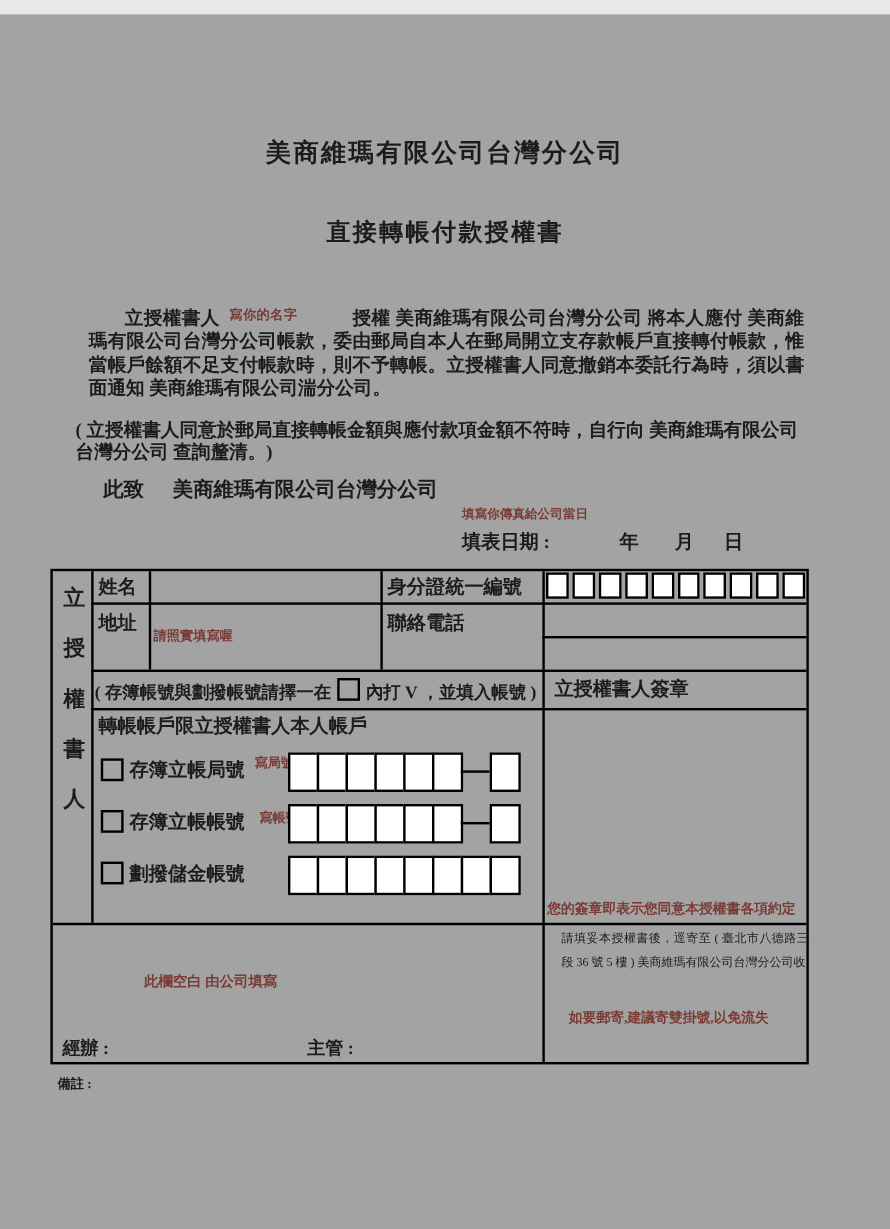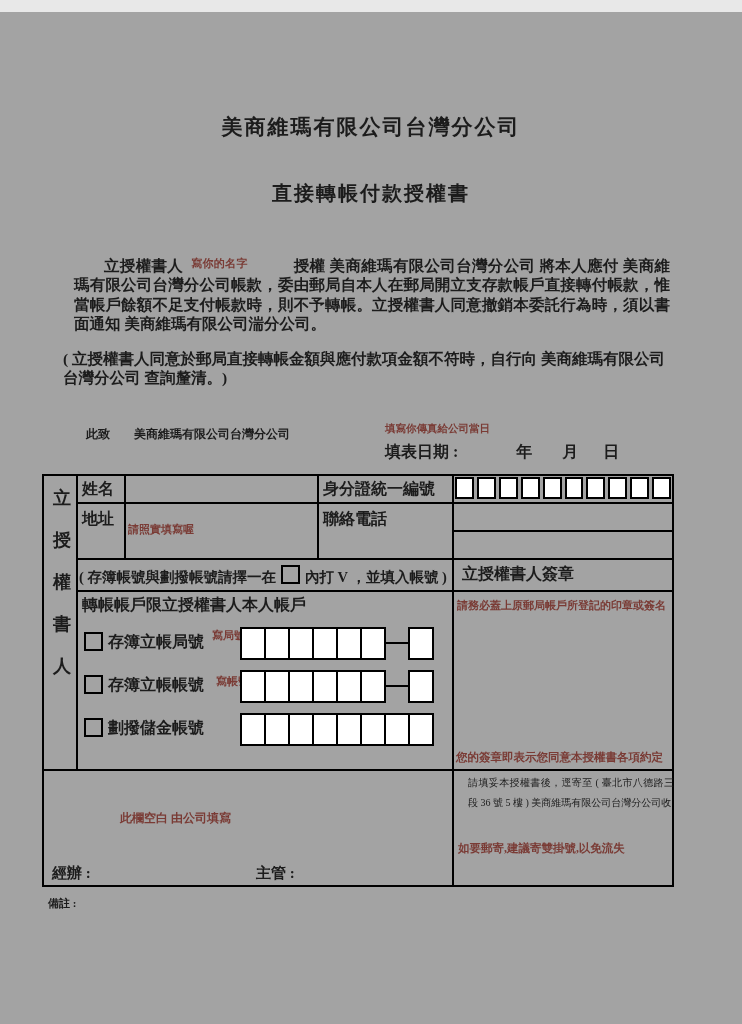--- a/index.html
+++ b/index.html
@@ -9,21 +9,21 @@
   }
   .center{position:absolute;left:0;width:742px;text-align:center;}
   .title1{top:101px;font-size:21px;font-weight:bold;letter-spacing:2px;}
   .title2{top:168px;font-size:20px;font-weight:bold;letter-spacing:2px;}
   .intro{position:absolute;left:74px;top:226px;width:596px;font-size:15.5px;line-height:19.5px;
          text-align:justify;font-weight:600;text-indent:30px;}
   .note{position:absolute;left:63px;top:321px;width:602px;font-size:15.5px;line-height:19.5px;
         text-align:justify;font-weight:600;}
   .ann{color:#7a3b35;font-weight:600;}
   .name-hint{font-size:11px;vertical-align:4px;margin:0 46px 0 8px;}
-  .addressee{position:absolute;left:86px;top:414px;font-size:12px;font-weight:600;}
+  .addressee{position:absolute;left:86px;top:384px;font-size:17px;font-weight:600;}
   .addressee .company{margin-left:24px;font-weight:700;}
   .fax-hint{position:absolute;left:385px;top:410px;font-size:10.5px;}
   .date-row{position:absolute;left:385px;top:430px;font-size:16px;font-weight:600;white-space:nowrap;}
   .date-row .y{margin-left:58px;} .date-row .m{margin-left:30px;} .date-row .d{margin-left:25px;}
 
   
   .tbl{position:absolute;left:42px;top:462px;width:628px;height:409px;border:2px solid #000;}
   .vl,.hl{position:absolute;background:#000;}
   .vl{width:2px;} .hl{height:2px;}
   .lbl{position:absolute;font-size:16px;font-weight:600;white-space:nowrap;}
@@ -146,26 +146,25 @@
         <span class="acct-box"></span>
         <span class="acct-box"></span>
         <span class="acct-box"></span>
         <span class="acct-box"></span>
         <span class="acct-box"></span>
         <span class="acct-box"></span>
         <span class="acct-box"></span>
         <span class="acct-box"></span>
       </div>
 
-    <div class="small-red" style="left:413px;top:122px;font-size:11px;">請務必蓋上原郵局帳戶所登記的印章或簽名</div>
     <div class="hotspot" style="left:412px;top:140px;width:214px;height:130px;"></div>
     <div class="small-red" style="left:412px;top:274px;font-size:11.5px;">您的簽章即表示您同意本授權書各項約定</div>
 
     <div class="small-red" style="left:76px;top:334px;font-size:12px;">此欄空白 由公司填寫</div>
     <div class="lbl" style="left:8px;top:388px;font-size:15px;">經辦 :</div>
     <div class="lbl" style="left:212px;top:388px;font-size:15px;">主管 :</div>
 
     <div class="mailing">請填妥本授權書後，逕寄至 ( 臺北市八德路三段 36 號 5 樓 ) 美商維瑪有限公司台灣分公司收</div>
-    <div class="small-red" style="left:414px;top:365px;font-size:11.5px;">如要郵寄,建議寄雙掛號,以免流失</div>
+    <div class="small-red" style="left:430px;top:365px;font-size:11.5px;">如要郵寄,建議寄雙掛號,以免流失</div>
   </div>
 
   <div class="remarks">備註 :</div>
 </div>
 
 </body></html>

